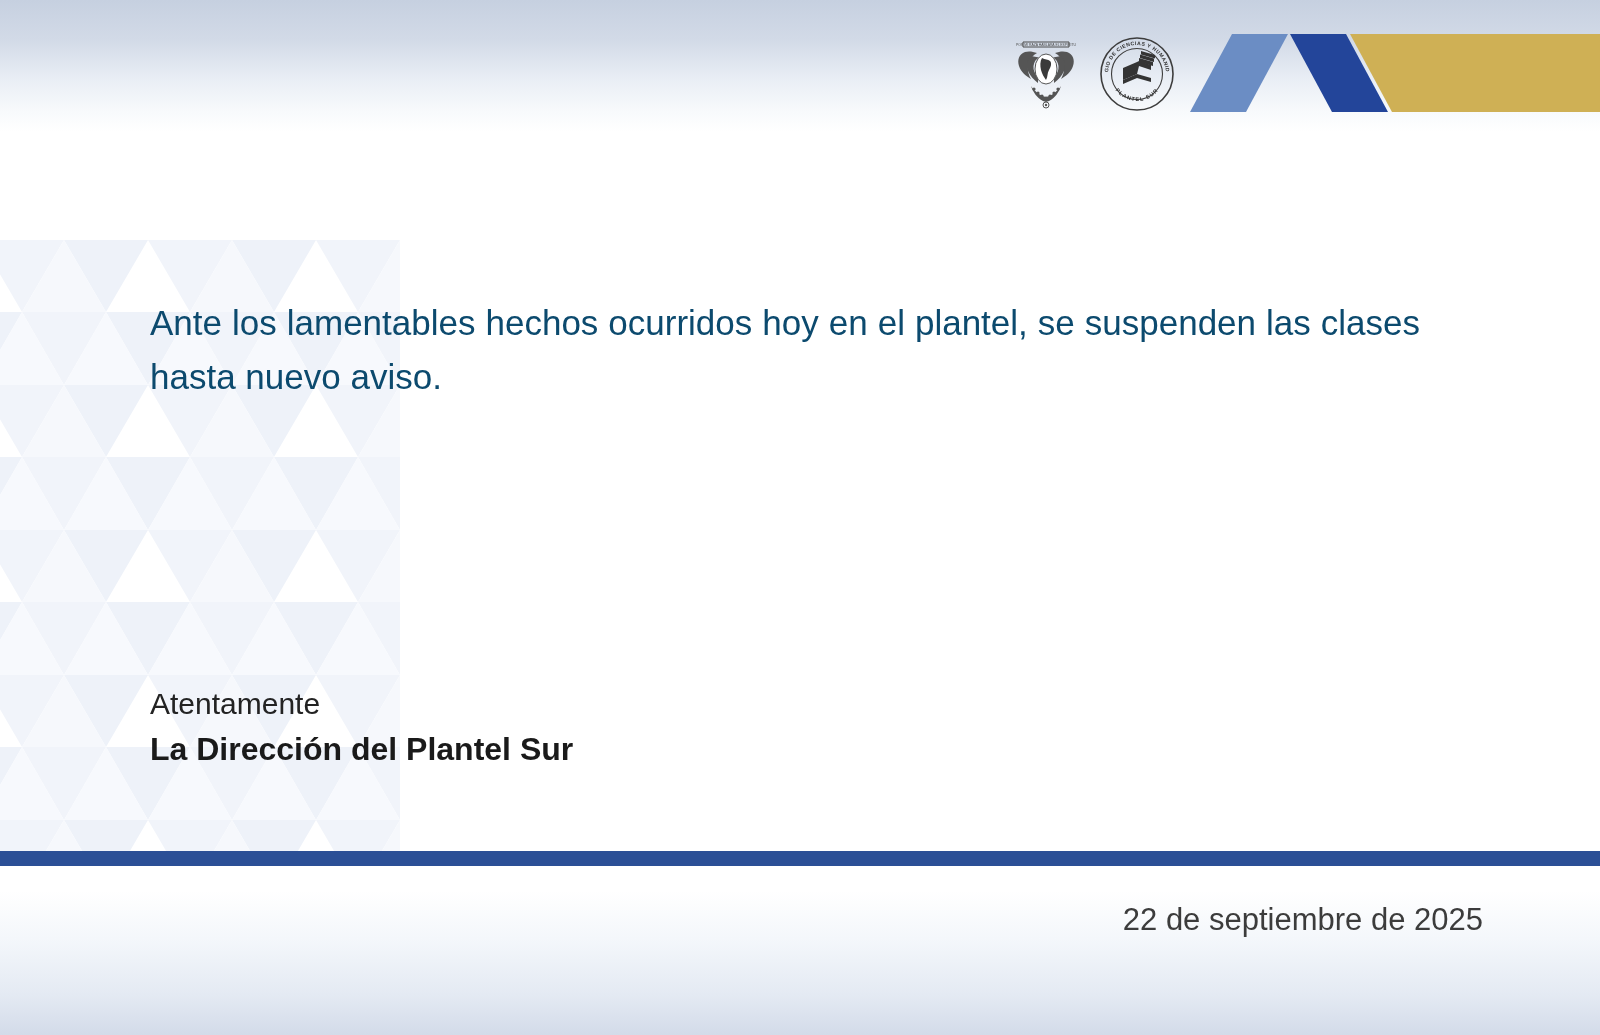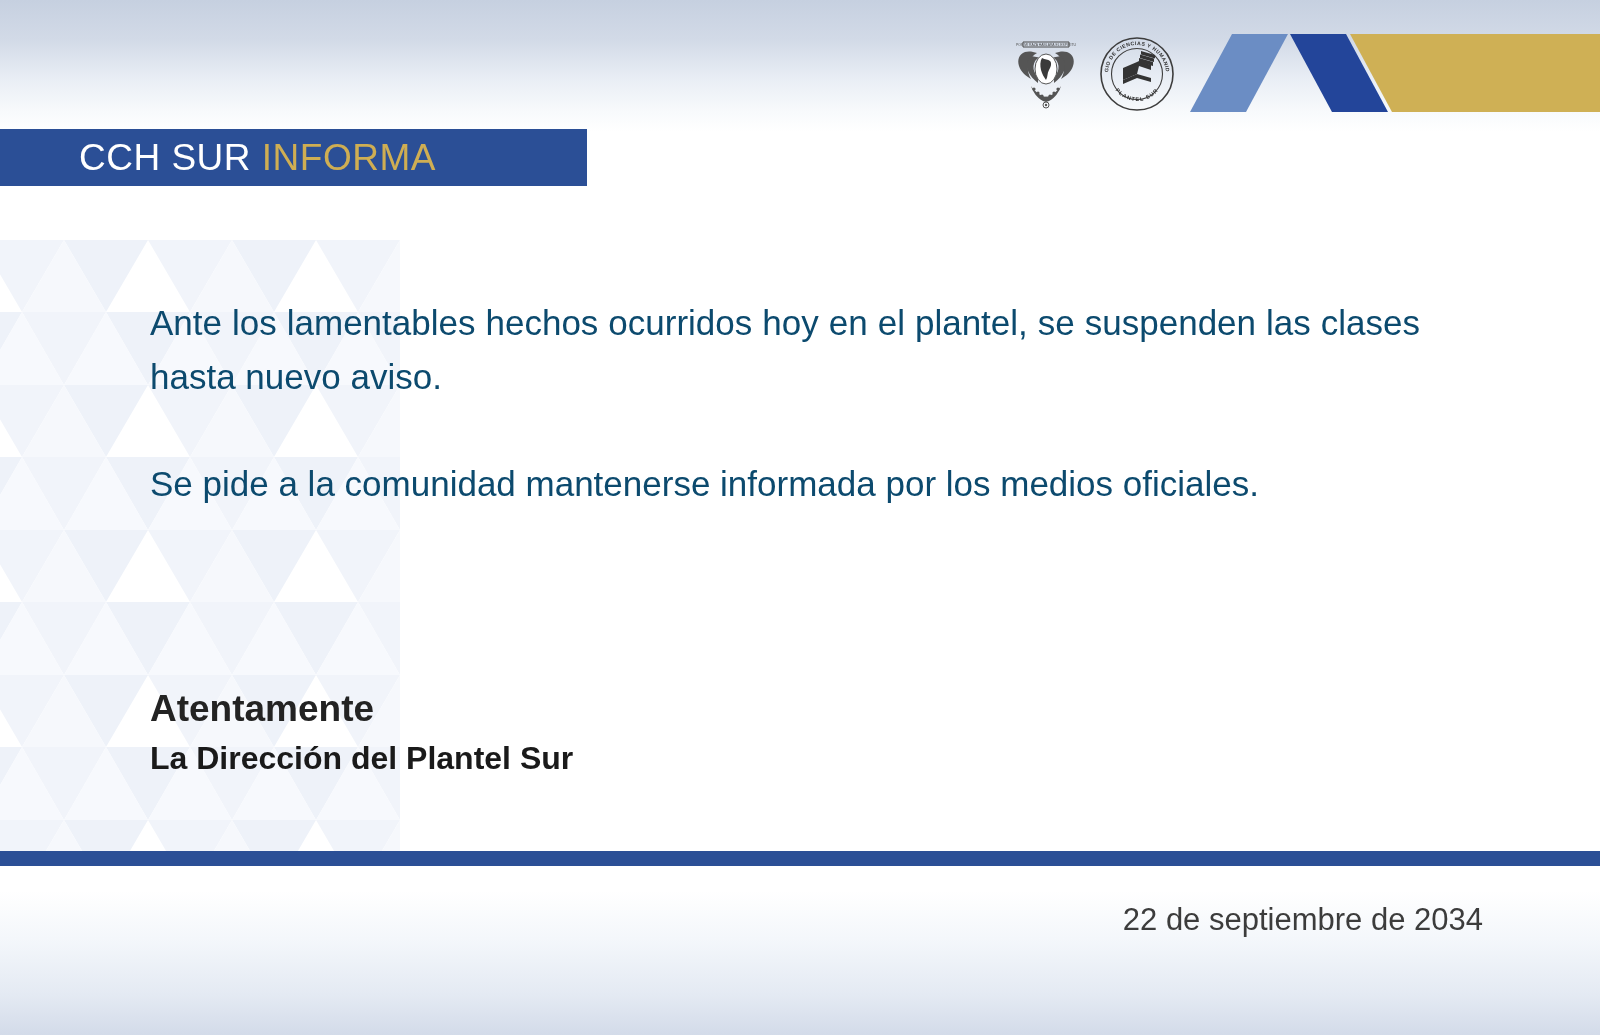--- a/index.html
+++ b/index.html
@@ -115,23 +115,23 @@
   }
   .para:last-of-type { margin-bottom: 0; }
 
   .signature {
     position: absolute;
     left: 150px;
     top: 684px;
     z-index: 6;
   }
   .sig-line1 {
-    font-size: 37px;
+    font-size: 30px;
     color: #232323;
-    font-weight: 700;
+    font-weight: 400;
     line-height: 1.35;
   }
   .sig-line2 {
     font-size: 32px;
     color: #1a1a1a;
     font-weight: 700;
     line-height: 1.55;
   }
 
   
@@ -244,33 +244,27 @@
         <path d="M24 44 L24 32 L38 26 L38 38 Z"></path>
         <path d="M38 26 L40 25 L52 29 L52 34 L40 30 L38 38 Z"></path>
         <path d="M40 22 L54 26 L54 30 L40 26 Z"></path>
         <path d="M41 18.5 L55 22.5 L55 26 L41 22 Z"></path>
         <path d="M42 15 L56 19 L56 22.5 L42 18.5 Z"></path>
         <path d="M24 44 L38 38 L52 42 L52 46 L38 42 L24 48 Z"></path>
       </g>
     </svg>
   </div>
 
-  <div class="header-banner">
-    <div class="title">
-      <span class="title-primary">CCH SUR</span><span> </span><span class="title-accent">INFORMA</span>
-    </div>
-  </div>
 
   <div class="content">
     <p class="para">Ante los lamentables hechos ocurridos hoy en el plantel, se suspenden las clases hasta nuevo aviso.</p>
-    <p class="para">Se pide a la comunidad mantenerse informada por los medios oficiales.</p>
   </div>
 
   <div class="signature">
     <div class="sig-line1">Atentamente</div>
     <div class="sig-line2">La Dirección del Plantel Sur</div>
   </div>
 
   <div class="footer-rule"></div>
 
-  <div class="footer-date">22 de septiembre de 2034</div>
+  <div class="footer-date">22 de septiembre de 2025</div>
 
 </div>
 
 </body></html>

